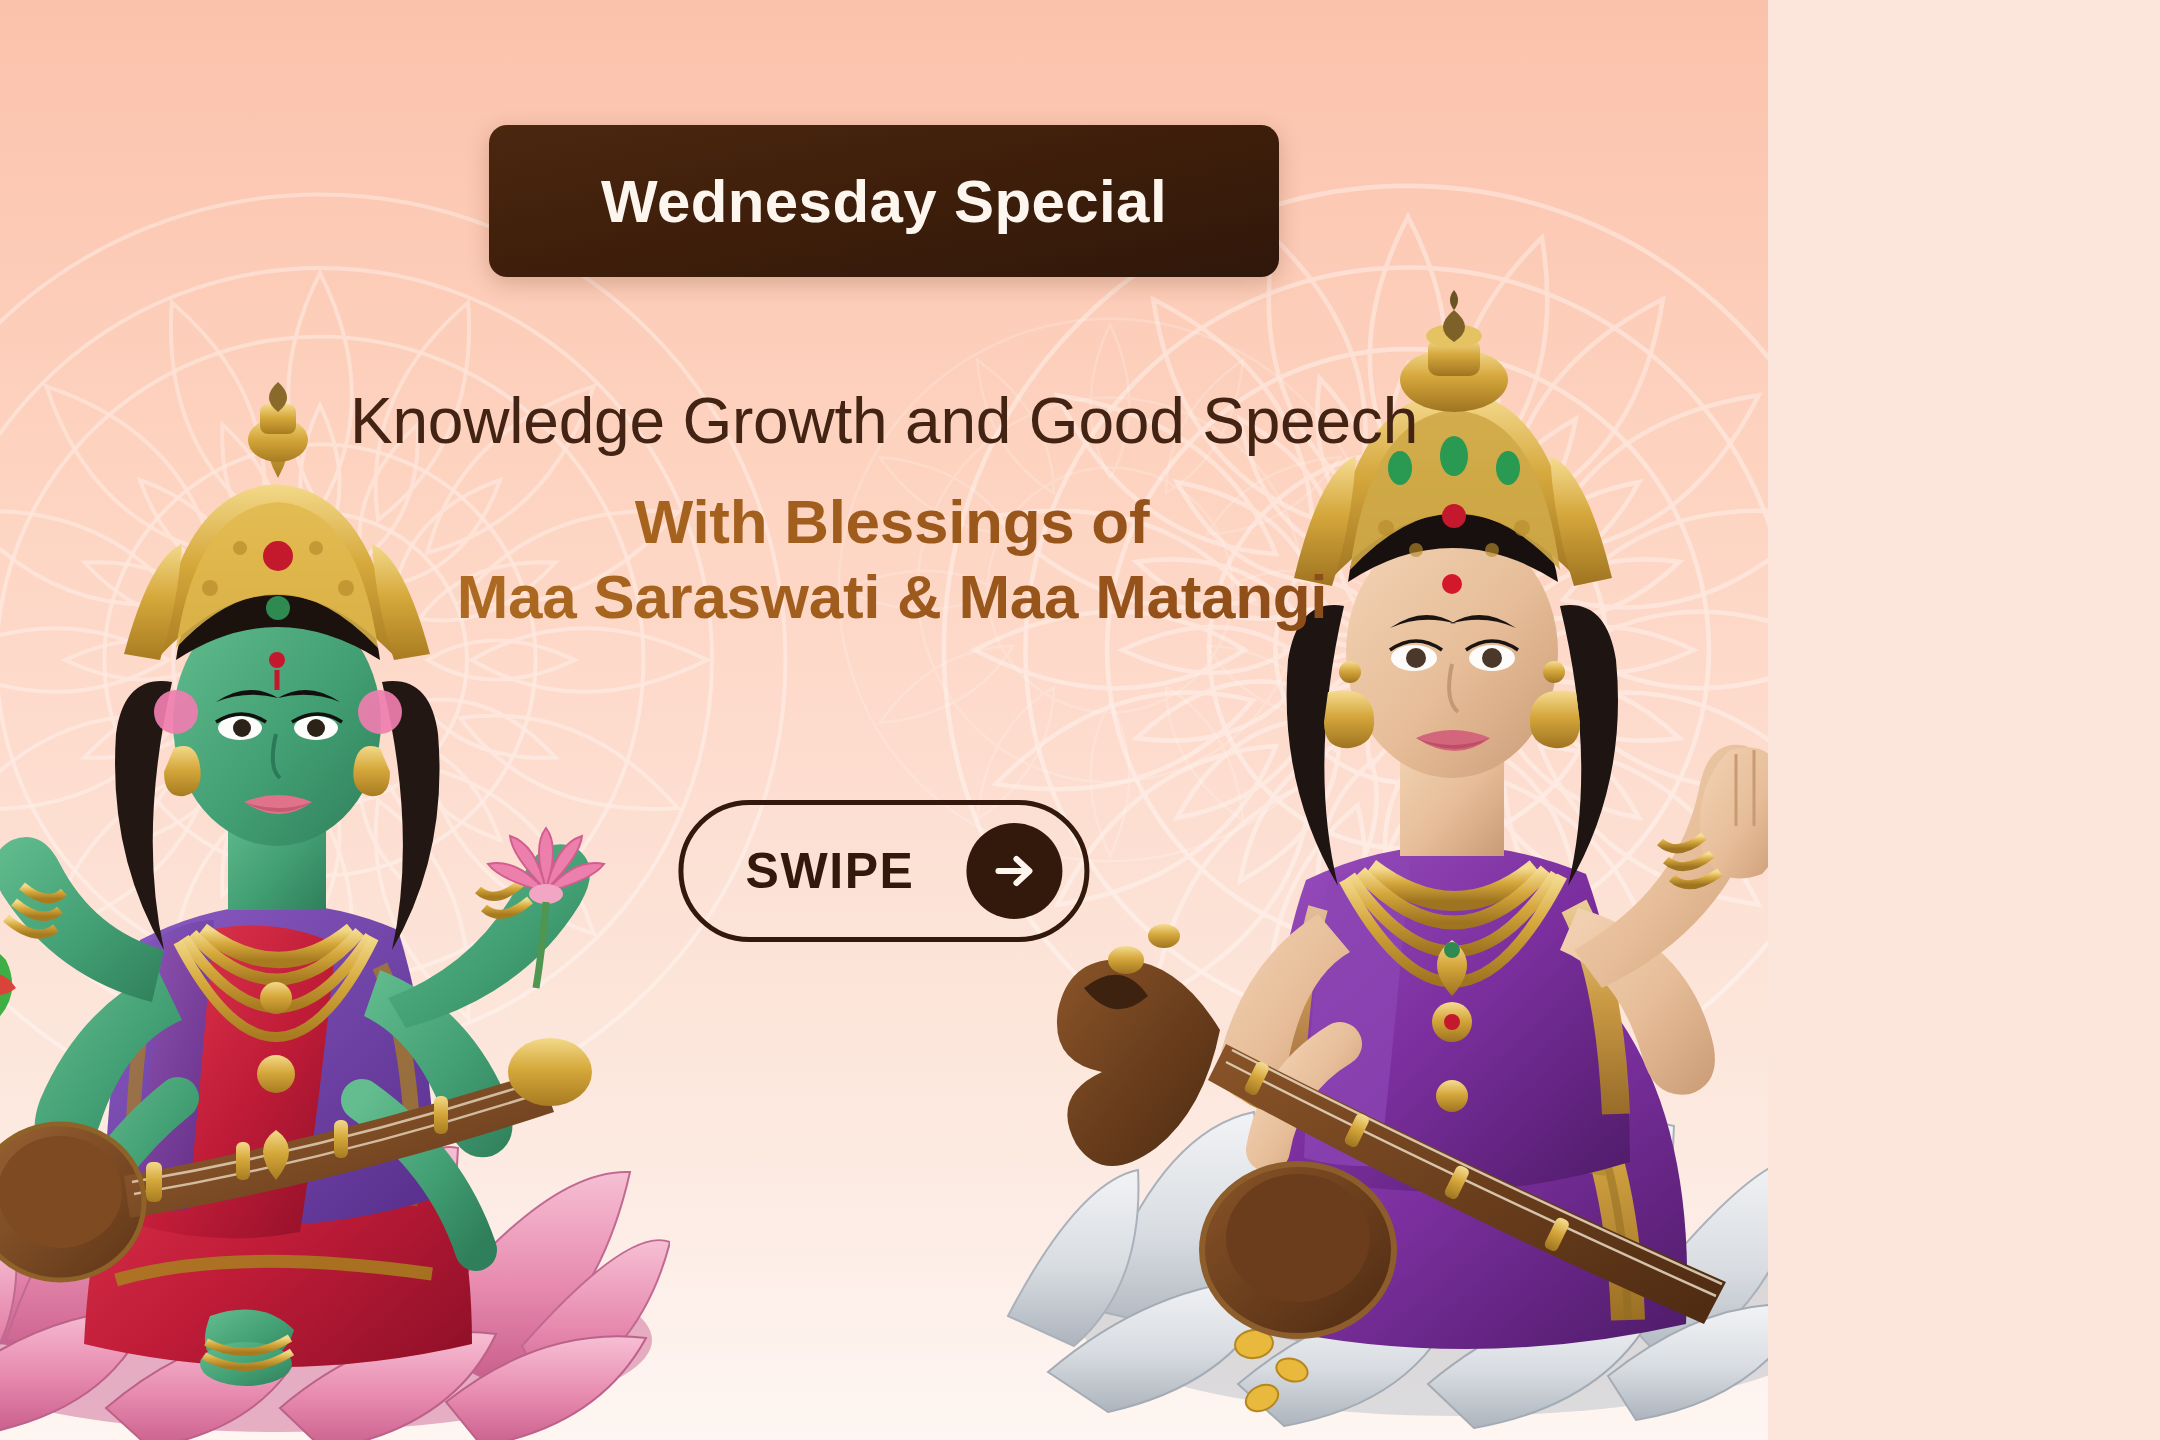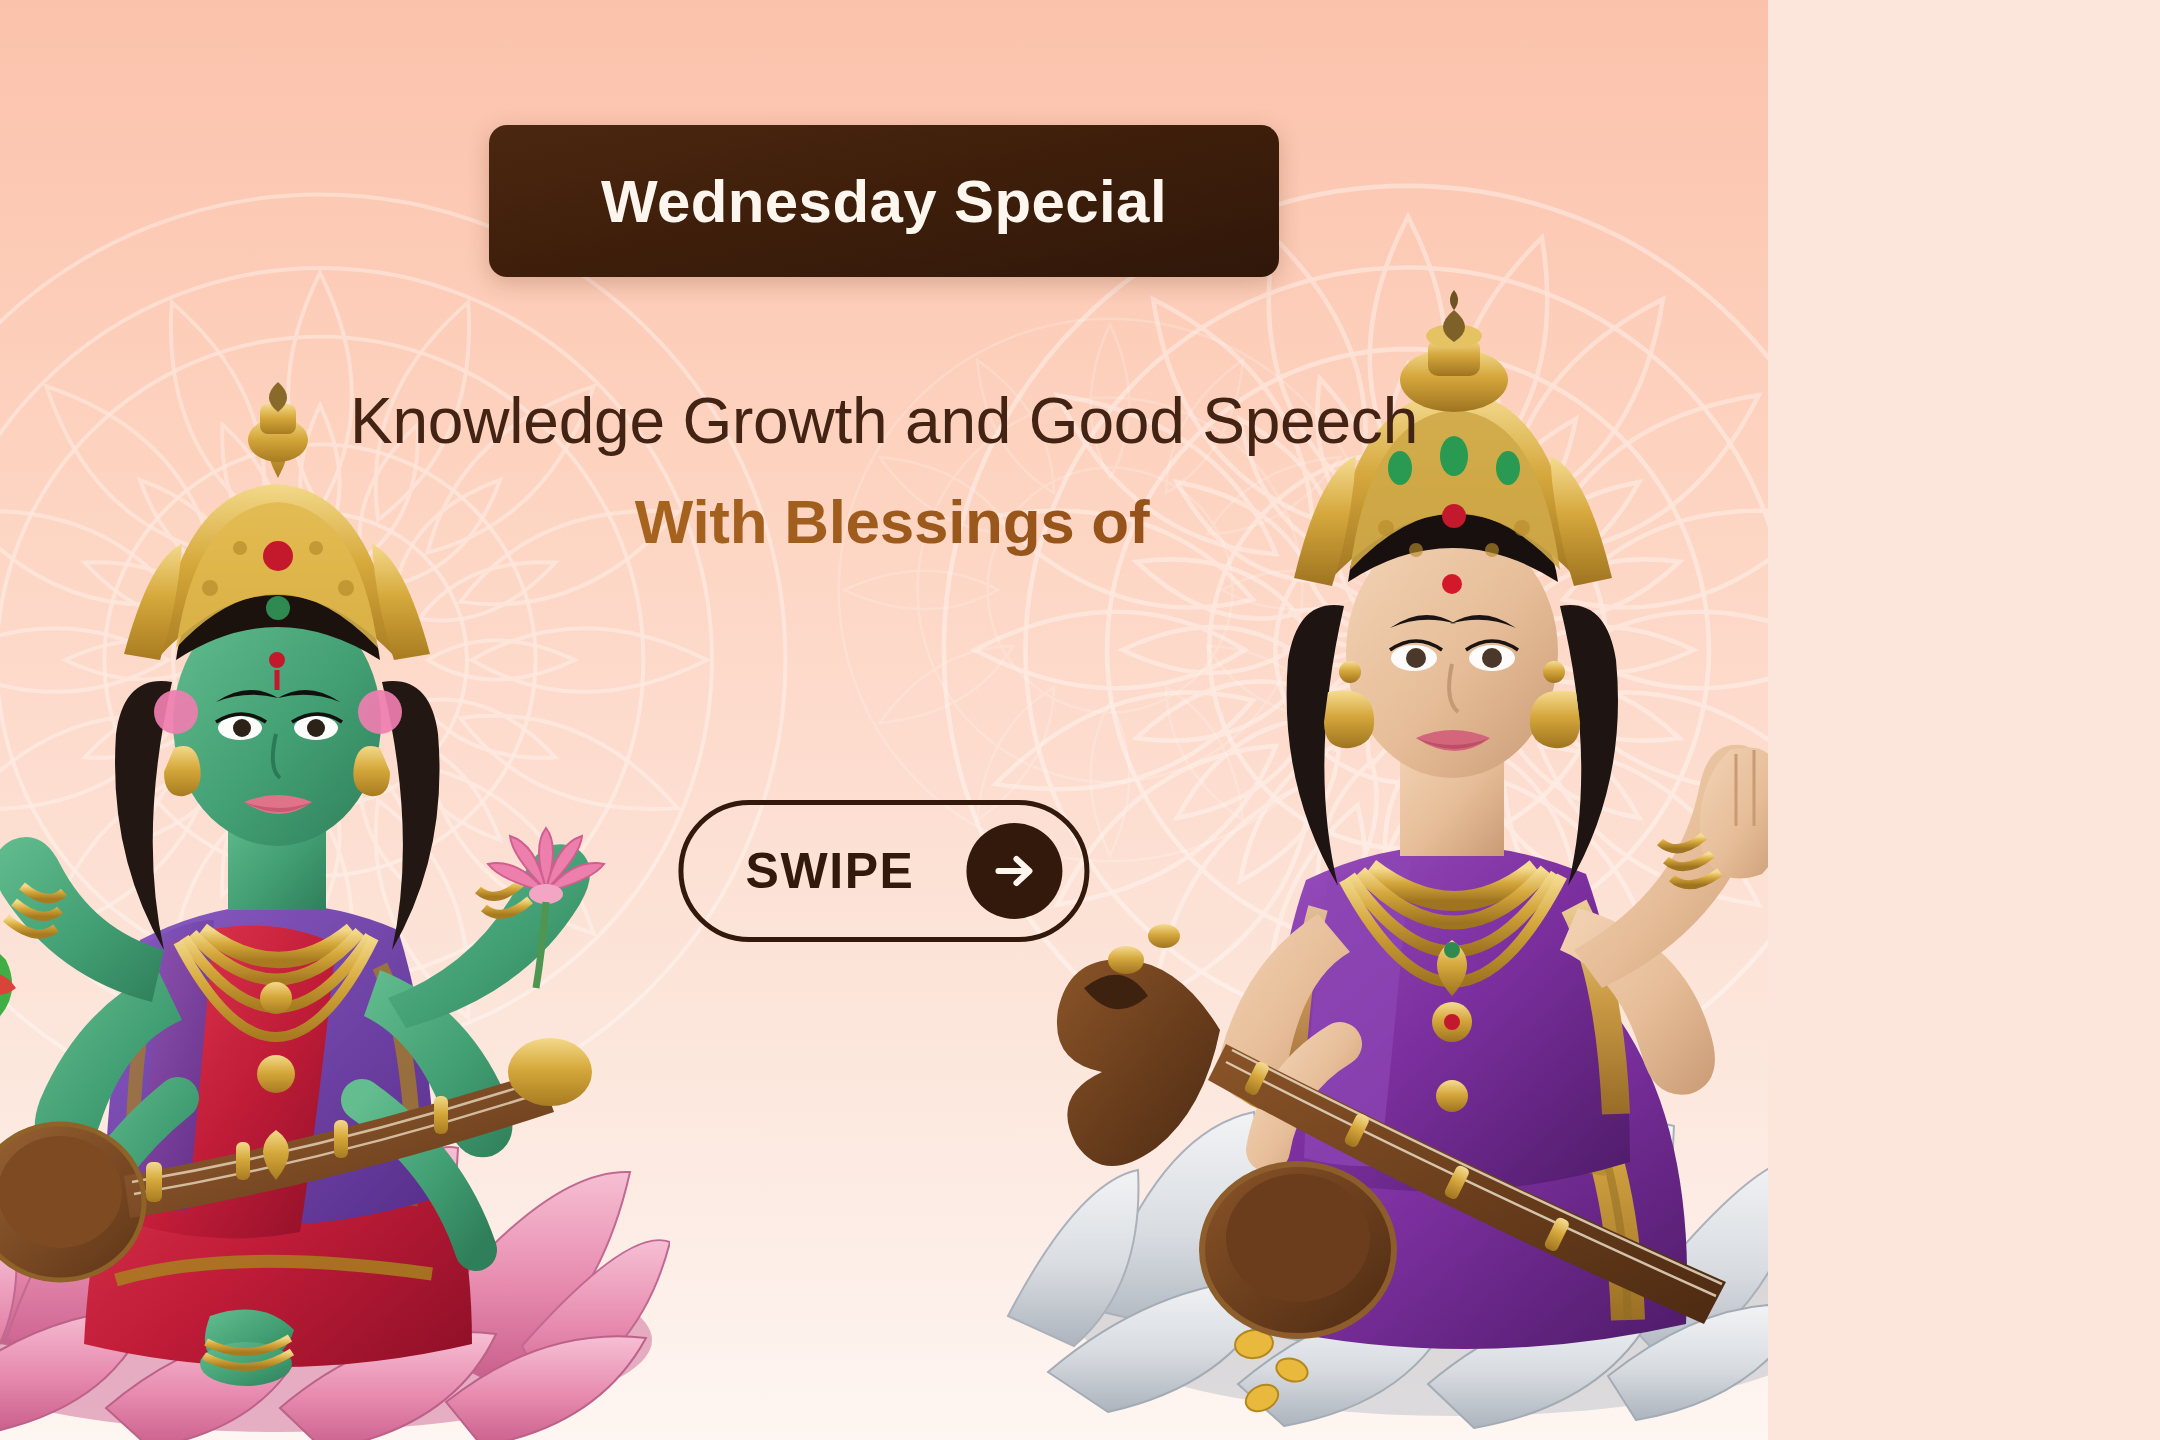--- a/index.html
+++ b/index.html
@@ -691,20 +691,21 @@
   </div>
 
   <div id="badge">
     <span class="badge-text">Wednesday Special</span>
   </div>
 
   <div id="copy">
     <div class="eyebrow">Knowledge Growth and Good Speech</div>
     <div class="headline">
       <span class="hl-line">With Blessings of</span>
+      <span class="hl-line">Maa Saraswati &amp; Maa Matangi</span>
     </div>
   </div>
 
   <div id="swipe">
     <span class="swipe-label">SWIPE</span>
     <span class="swipe-circle">
       <svg width="52" height="52" viewBox="0 0 52 52" xmlns="http://www.w3.org/2000/svg">
         <g stroke="#fdf6ef" stroke-width="6" fill="none" stroke-linecap="round" stroke-linejoin="round">
           <path d="M10 26 H40"></path>
           <path d="M28 14 L41 26 L28 38"></path>

